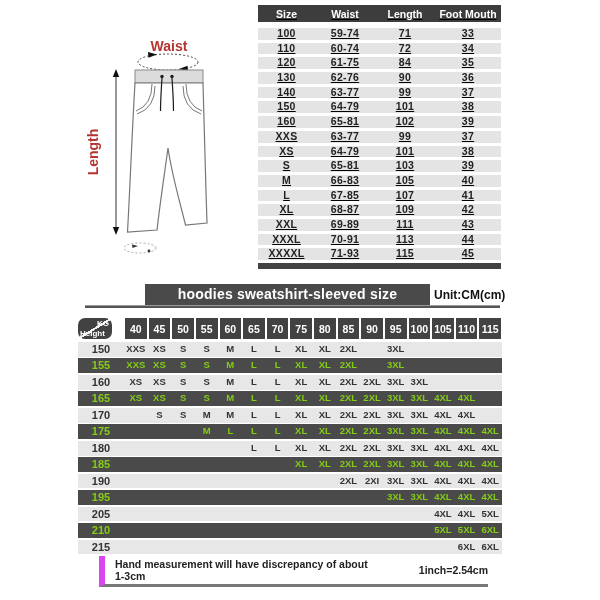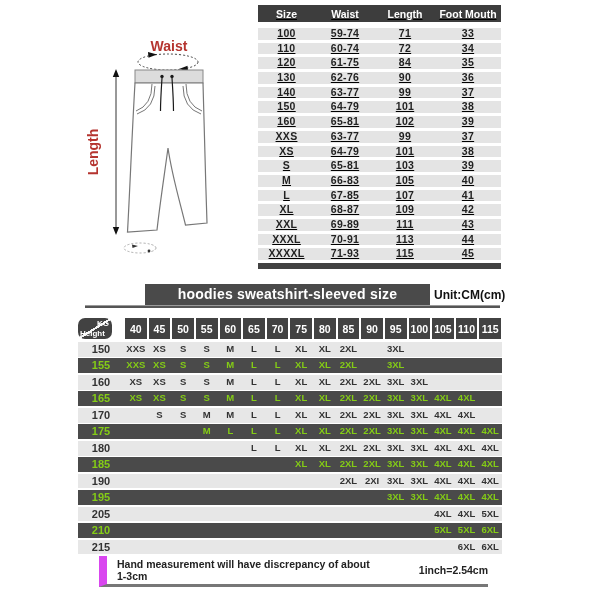--- a/index.html
+++ b/index.html
@@ -37,21 +37,21 @@
   .w-cell { background:#424242; color:#fff; font-size:10.5px; font-weight:bold; height:21px;
             display:flex; align-items:center; justify-content:center; margin:0 1px; }
   .m-row { height:14.6px; margin-bottom:1.9px; }
   .m-row.light { background:#e7e7e7; color:#333; }
   .m-row.dark  { background:#4a4a4a; color:#84cc16; }
   .h-cell { font-size:11px; font-weight:bold; text-align:center; line-height:14.6px; }
   .m-cell { font-size:9.5px; font-weight:bold; text-align:center; line-height:14.6px; white-space:nowrap; }
 
   
   .footnote { position:absolute; left:99px; top:556px; width:389px; height:31px;
-              border-left:8px solid #d946ef; border-bottom:3px solid #777; display:flex; align-items:center; }
+              border-left:6px solid #d946ef; border-bottom:3px solid #777; display:flex; align-items:center; }
   .fn-text { margin-left:10px; font-size:10.5px; font-weight:bold; color:#222; }
   .fn-conv { margin-left:44px; font-size:10.5px; font-weight:bold; color:#222; }
 </style>
 </head>
 <body>
 
 <div class="page">
 
   <svg class="pants-svg" viewBox="0 0 200 265">
 

